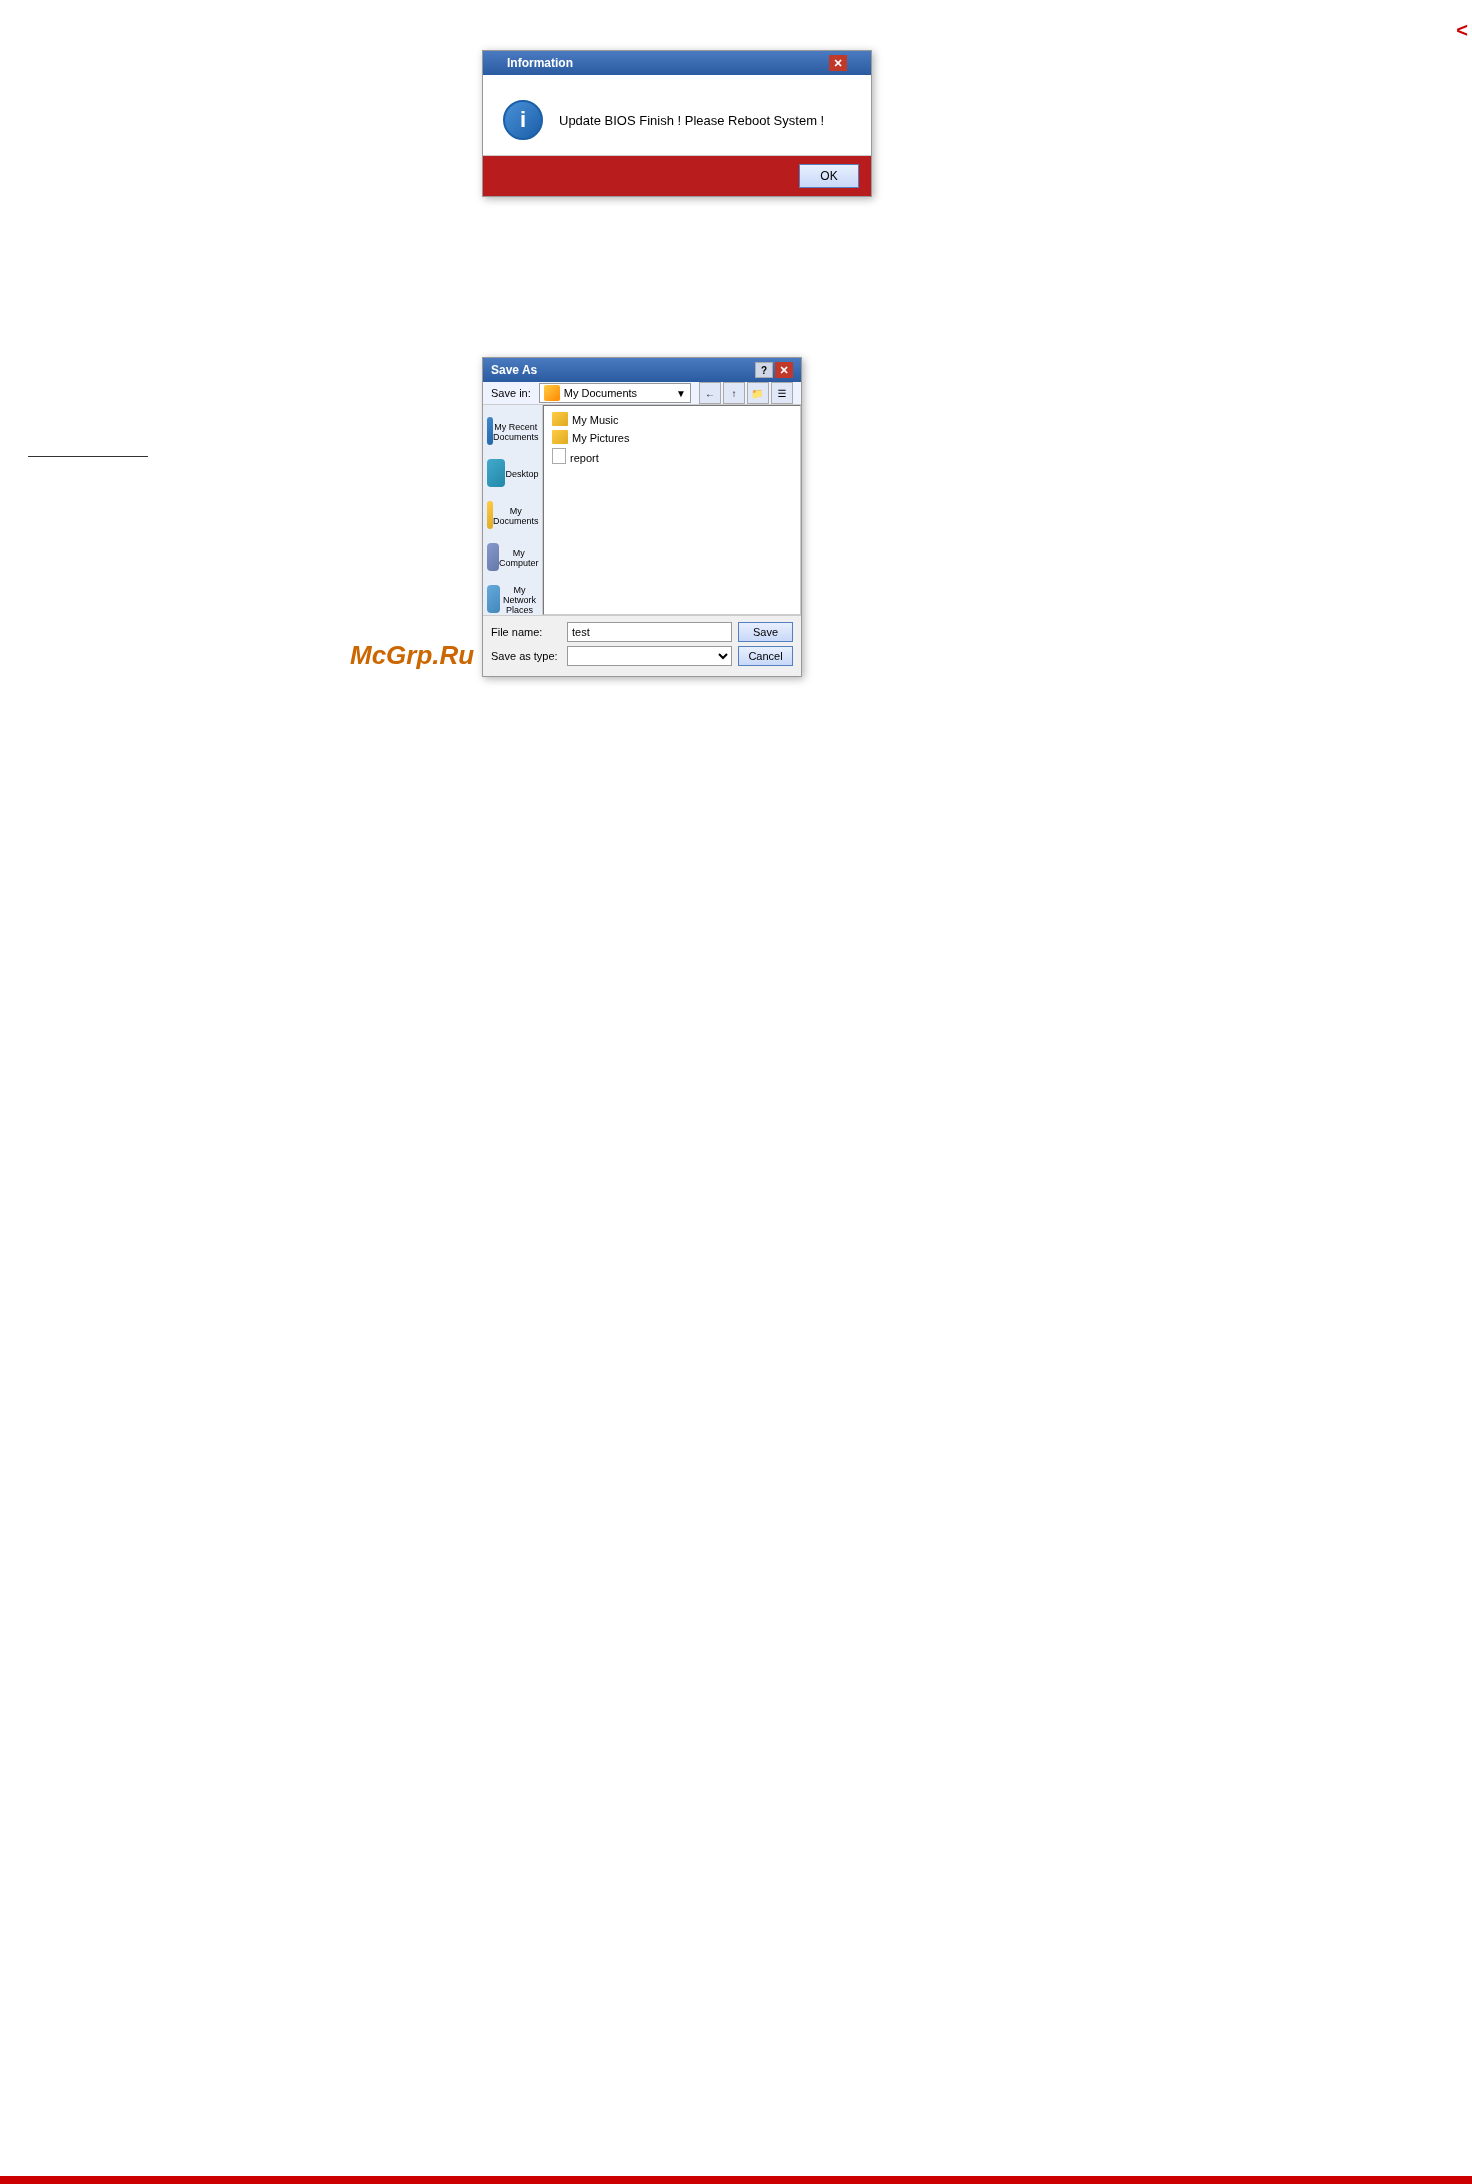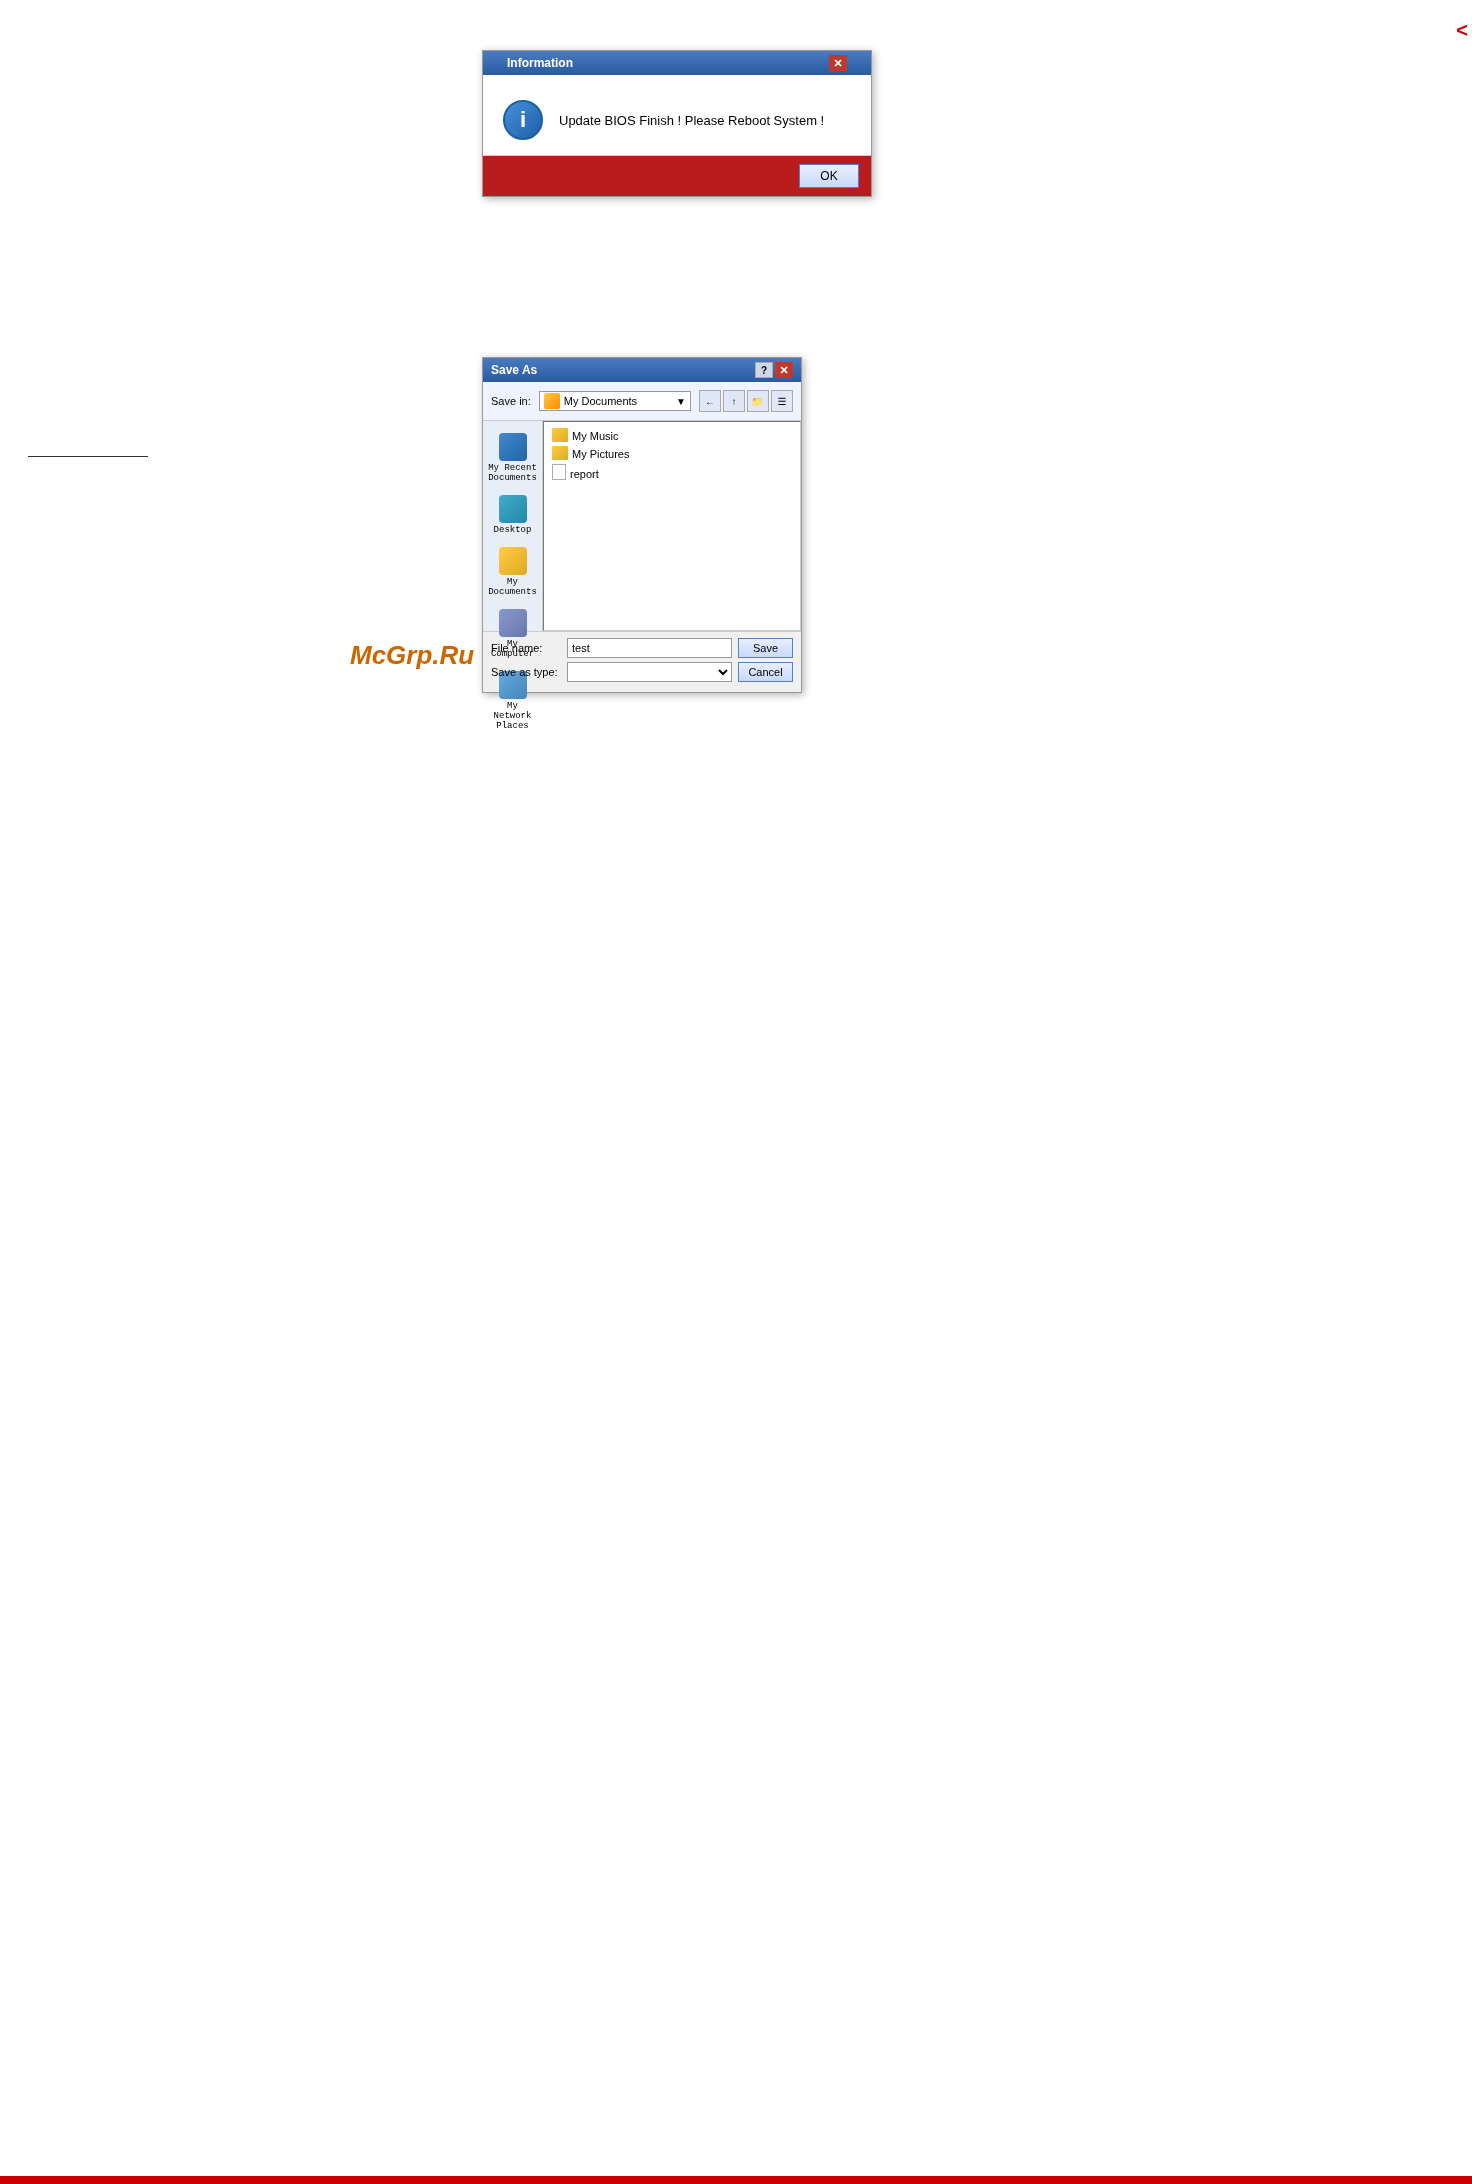--- a/index.html
+++ b/index.html
@@ -208,21 +208,21 @@
       cursor: pointer;
       display: flex;
       align-items: center;
       justify-content: center;
       font-weight: bold;
     }
 
     .saveas-toolbar {
       background: #eff3ff;
       border-bottom: 1px solid #ccc;
-      padding: 8px 8px;
+      padding: 0 8px;
       display: flex;
       align-items: center;
       gap: 4px;
       font-size: 11px;
     }
 
     .saveas-toolbar-label {
       font-size: 11px;
       color: #000;
       margin-right: 4px;
@@ -278,29 +278,28 @@
       border-right: 1px solid #ccc;
       display: flex;
       flex-direction: column;
       align-items: center;
       padding-top: 8px;
       gap: 4px;
     }
 
     .sidebar-item {
       display: flex;
-      flex-direction: column;
+      flex-direction: row;
       align-items: center;
       cursor: pointer;
       padding: 4px 2px;
       width: 56px;
       font-size: 9px;
       text-align: center;
       color: #000;
-      font-family: Liberation Mono, monospace;
     }
 
     .sidebar-item-icon {
       width: 28px;
       height: 28px;
       margin-bottom: 2px;
     }
 
     
     .icon-recent {

